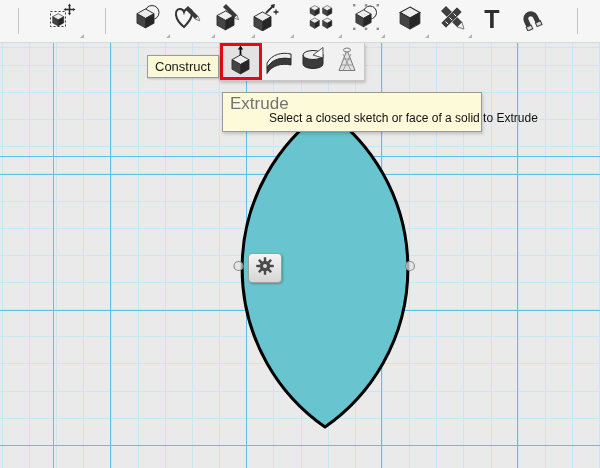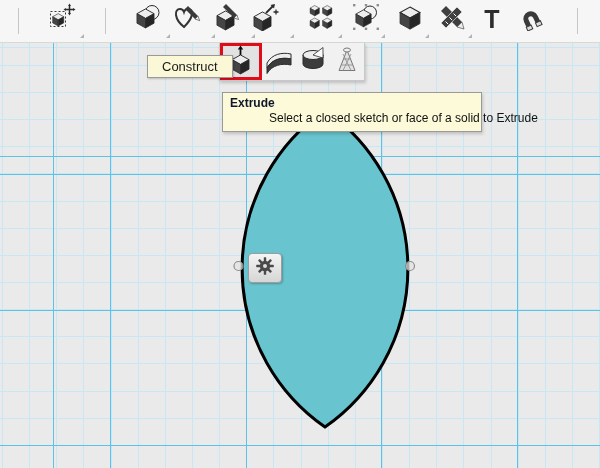--- a/index.html
+++ b/index.html
@@ -39,29 +39,29 @@
   
   #construct-menu { position:absolute; left:219px; top:43px; height:38px;
     display:flex; align-items:stretch; background:#f1f1f1;
     border:1px solid #c8c8c8; border-top:none;
     box-shadow:1px 2px 3px rgba(0,0,0,.18); z-index:40; }
   .cm-item { width:34px; display:flex; align-items:center; justify-content:center; cursor:pointer; }
   .cm-item svg { width:30px; height:30px; }
   .cm-item.selected { width:42px; background:#e2e2e2; border:3px solid #e10c18; }
 
   
-  #construct-label { position:absolute; left:147px; top:55px; padding:3px 14px;
+  #construct-label { position:absolute; left:147px; top:55px; padding:3px 7px;
     background:#faf8d7; border:1px solid #9a9a9a; font-size:13px; color:#1a1a1a;
     box-shadow:1px 1px 2px rgba(0,0,0,.2); z-index:45; white-space:nowrap; }
 
   
   #tooltip { position:absolute; left:222px; top:92px; width:260px; padding:3px 7px 5px 7px;
     background:#fcfad9; border:1px solid #9a9a9a;
     box-shadow:1px 2px 3px rgba(0,0,0,.18); z-index:50; }
-  #tooltip .tt-title { font-size:12px; font-weight:bold; color:#0f172a; line-height:15px; }
+  #tooltip .tt-title { font-size:17px; font-weight:normal; color:#737373; line-height:15px; }
   #tooltip .tt-desc  { font-size:12px; color:#111; line-height:15px; white-space:nowrap;margin-left:39px; }
 </style>
 </head>
 <body>
 
 <div id="app">
 
   <div id="canvas"></div>
 
   <svg id="sketch-svg" viewBox="0 43 600 425">

